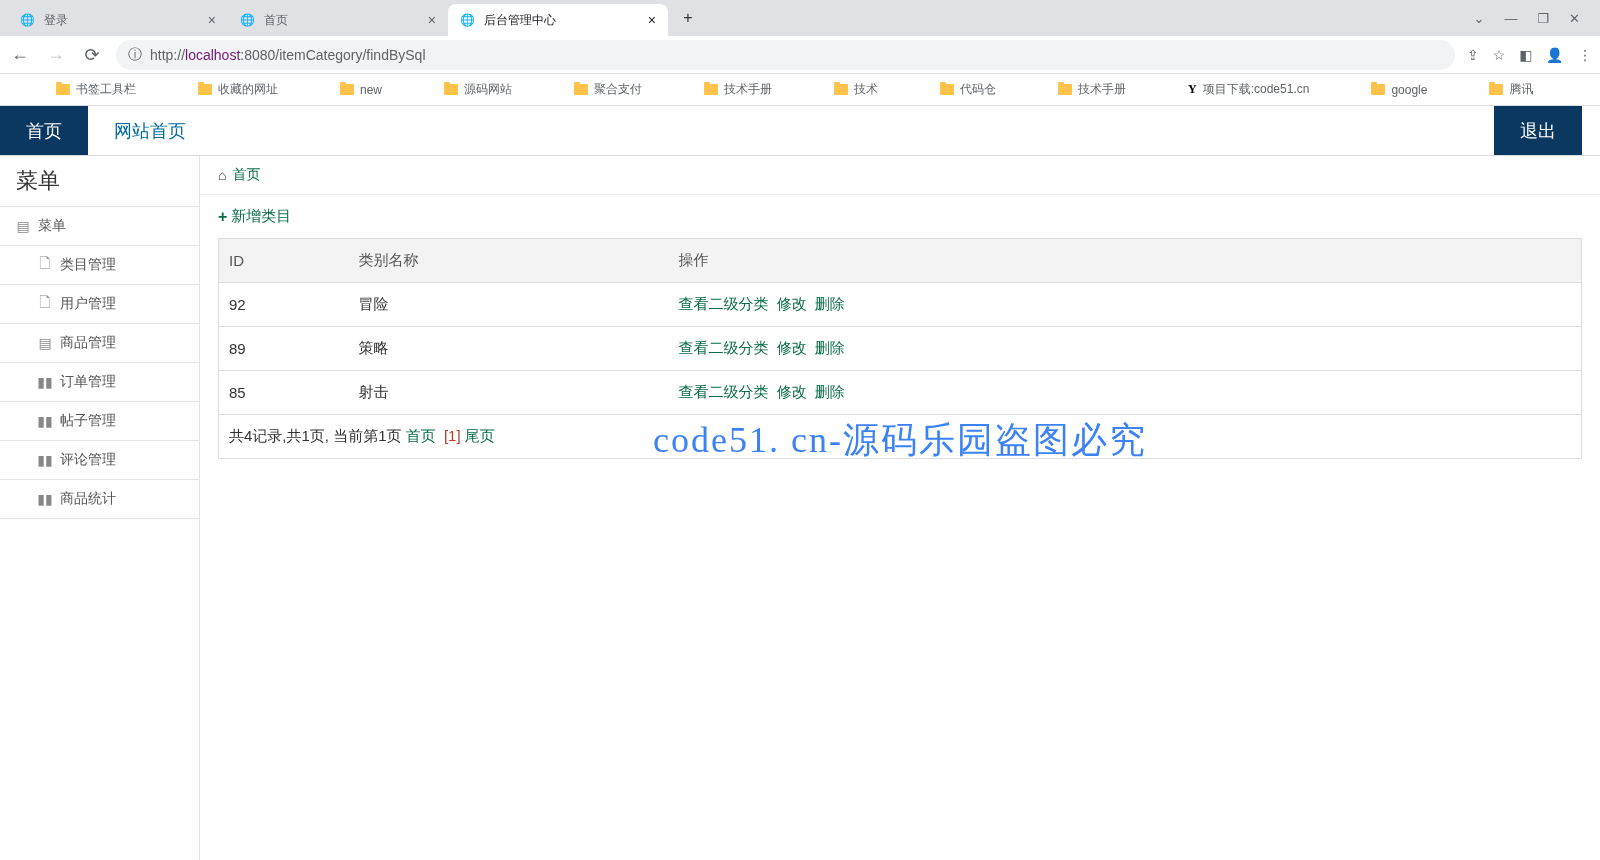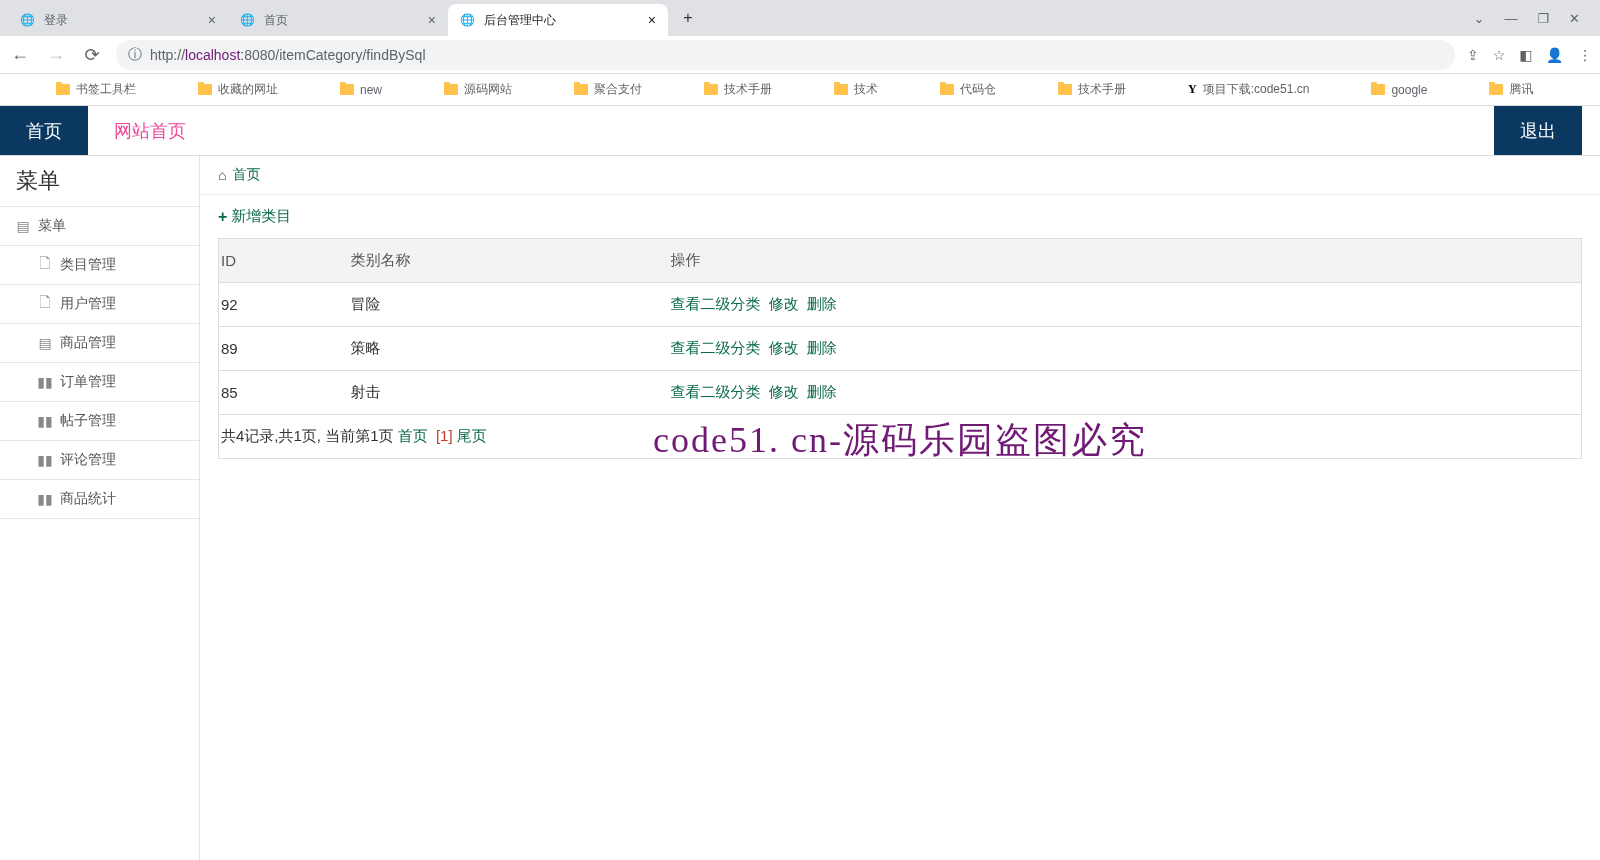--- a/index.html
+++ b/index.html
@@ -24,21 +24,21 @@
 .toolbar-right span { cursor: pointer; }
 
 .bookmarks-bar { display: flex; align-items: center; height: 32px; background: #fff; border-bottom: 1px solid #dadce0; padding: 0 12px; gap: 18px; font-size: 12px; color: #5f6368; }
 .bookmark { display: flex; align-items: center; gap: 6px; cursor: pointer; padding-left: 44px; }
 .folder-icon { width: 14px; height: 11px; background: #ffc24b; border-radius: 1px; position: relative; }
 .folder-icon::before { content: ""; position: absolute; top: -2px; left: 0; width: 6px; height: 3px; background: #ffc24b; border-radius: 1px 1px 0 0; }
 .yy-icon { font-weight: bold; color: #000; font-family: serif; }
 
 
 .app-topbar { display: flex; align-items: stretch; height: 50px; background: #fff; border-bottom: 1px solid #ddd; }
-.app-tab { display: flex; align-items: center; justify-content: center; padding: 0 26px; font-size: 18px; color: #ec4899; cursor: pointer; }
+.app-tab { display: flex; align-items: center; justify-content: center; padding: 0 26px; font-size: 18px; color: #0369a1; cursor: pointer; }
 .app-tab.active { background: #0b3860; color: #fff; }
 .app-topbar .spacer { flex: 1; }
 .logout-btn { display: flex; align-items: center; justify-content: center; padding: 8px 26px; background: #0b3860; color: #fff; font-size: 18px; cursor: pointer; margin-right: 18px; }
 
 
 .app-body { display: flex; height: calc(860px - 36px - 38px - 32px - 50px); }
 .sidebar { width: 200px; background: #fff; border-right: 1px solid #e5e5e5; }
 .sidebar-title { font-size: 22px; padding: 10px 16px; font-weight: 500; }
 .menu-group { border-top: 1px solid #e5e5e5; border-bottom: 1px solid #e5e5e5; padding: 10px 16px; display: flex; align-items: center; gap: 8px; color: #555; cursor: pointer; }
 .menu-item { padding: 10px 16px 10px 38px; border-bottom: 1px solid #e5e5e5; color: #555; cursor: pointer; display: flex; align-items: center; gap: 8px; font-size: 14px; }
@@ -47,29 +47,29 @@
 .content { flex: 1; padding: 0; position: relative; }
 .breadcrumb { padding: 10px 18px; border-bottom: 1px solid #eee; display: flex; align-items: center; gap: 6px; }
 .breadcrumb a { color: #0a6b47; text-decoration: none; }
 .breadcrumb .home-icon { color: #333; }
 
 .content-inner { padding: 12px 18px; }
 .add-link { color: #0a6b47; display: inline-flex; align-items: center; gap: 4px; cursor: pointer; margin-bottom: 12px; font-size: 15px; }
 .plus-bold { font-weight: bold; font-size: 16px; }
 
 table.data { width: 100%; border-collapse: collapse; border: 1px solid #ddd; }
-table.data th, table.data td { text-align: left; padding: 12px 2px; border-bottom: 1px solid #ddd; font-weight: normal; font-size: 15px; }
+table.data th, table.data td { text-align: left; padding: 12px 10px; border-bottom: 1px solid #ddd; font-weight: normal; font-size: 15px; }
 table.data thead th { background: #f3f3f3; color: #555; }
 table.data td a { color: #0a6b47; text-decoration: none; margin-right: 4px; }
 
 .pager-row td { color: #333; font-size: 15px; }
 .pager-row a { color: #0a6b47; text-decoration: none; }
 .pager-row .page-num { color: #c0392b; }
 
-.watermark { position: absolute; top: 260px; left: 50%; transform: translateX(-50%); font-size: 36px; color: #701a75; font-family: "SimSun", serif; pointer-events: none; white-space: nowrap; letter-spacing: 2px;}
+.watermark { position: absolute; top: 260px; left: 50%; transform: translateX(-50%); font-size: 36px; color: #3b82f6; font-family: "SimSun", serif; pointer-events: none; white-space: nowrap; letter-spacing: 2px;}
 </style>
 </head>
 <body>
 
 <div class="browser-chrome">
   <div class="tab-strip">
     <div class="browser-tab">
       <span class="favicon">🌐</span>
       <span>登录</span>
       <span class="close">×</span>

